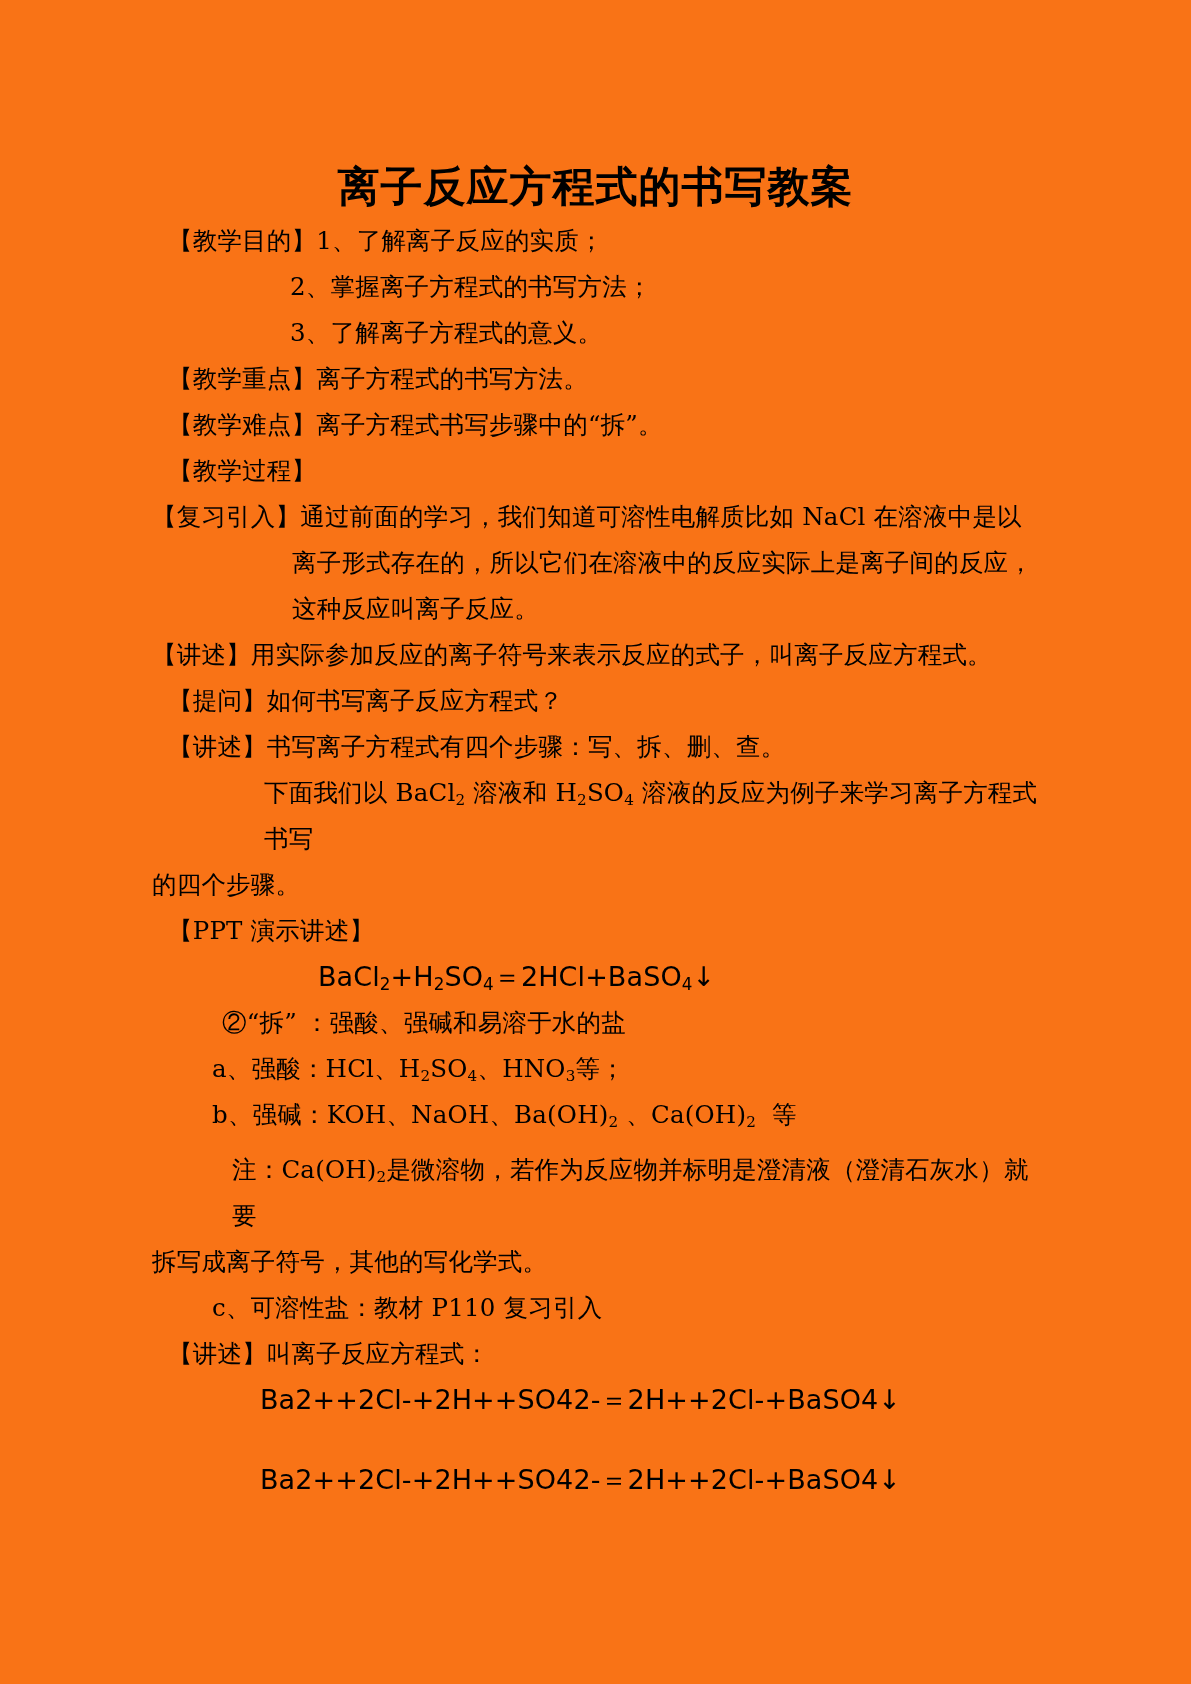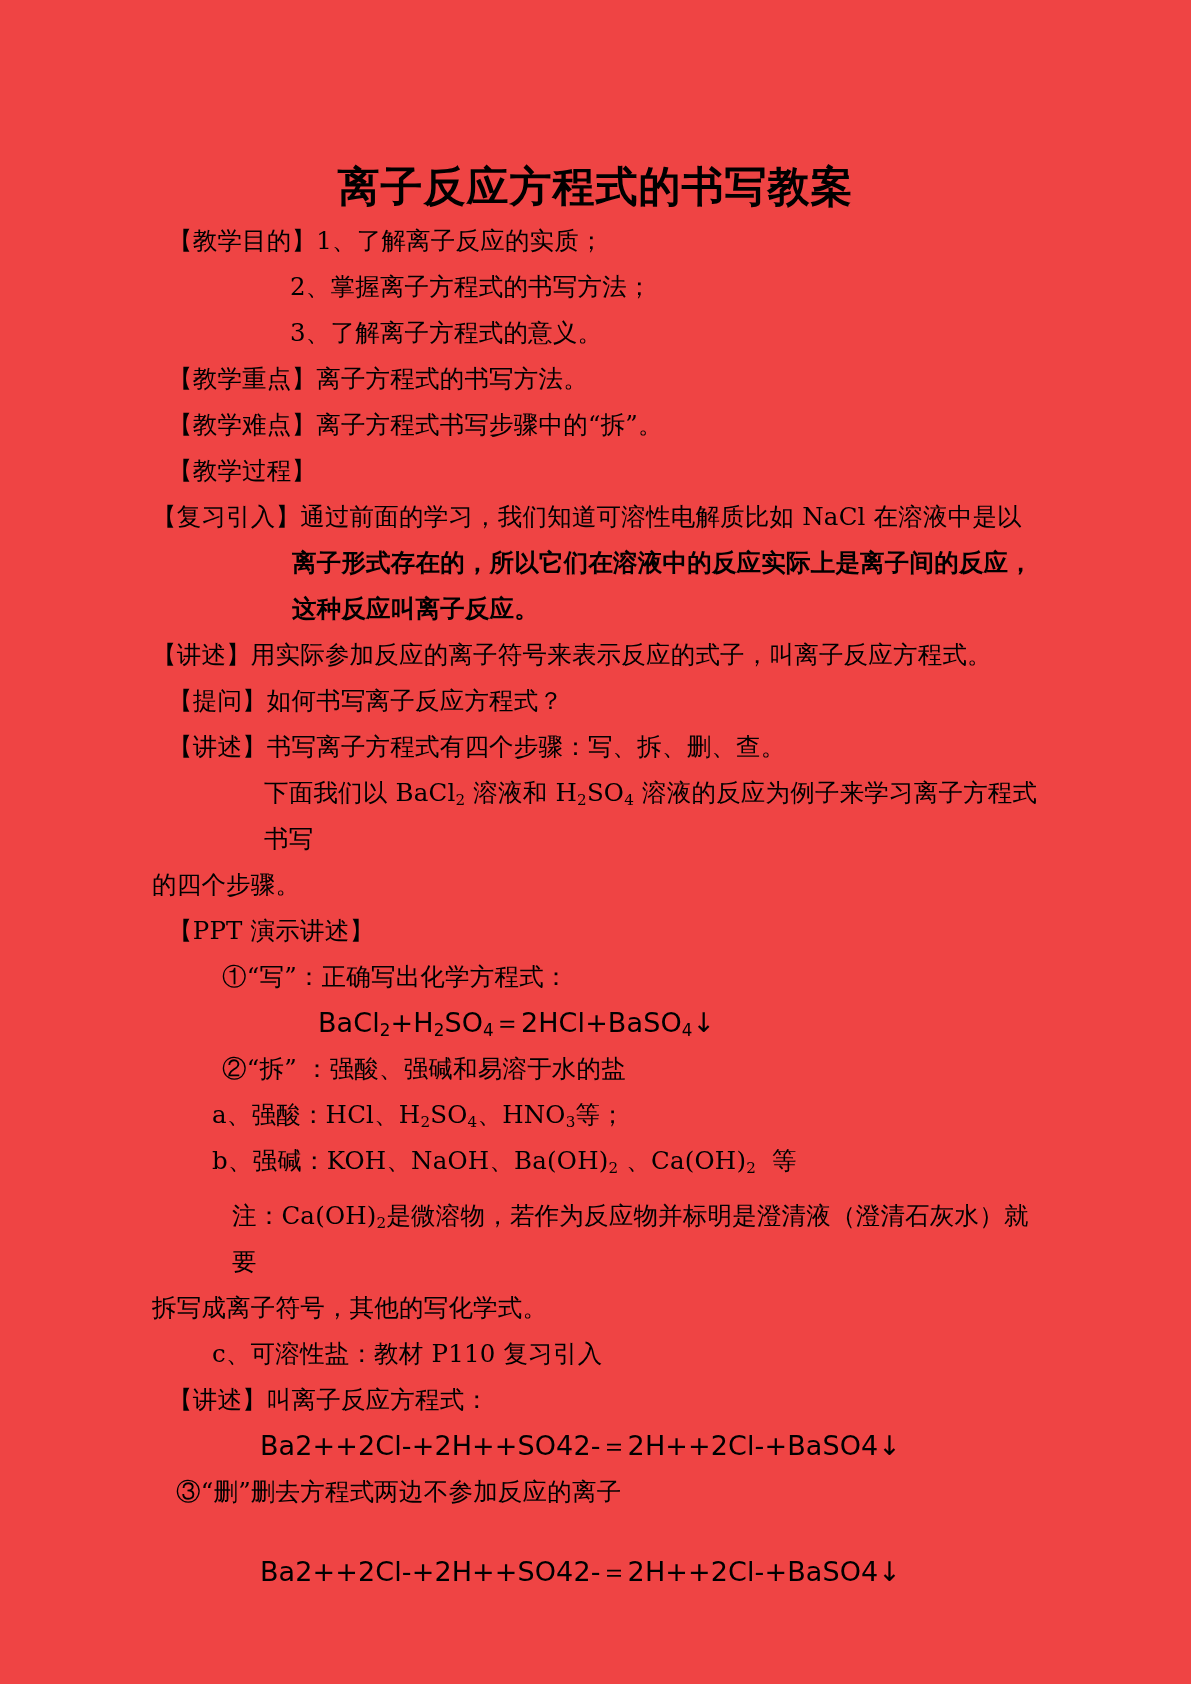--- a/index.html
+++ b/index.html
@@ -7,21 +7,21 @@
     margin: 0;
     padding: 0;
     background: #ffffff;
   }
 
   .page {
     position: relative;
     width: 1191px;
     height: 1684px;
     margin: 0 auto;
-    background: #ef4444;
+    background: #f97316;
     overflow: hidden;
     box-sizing: border-box;
     font-family: "DejaVu Serif", "Liberation Serif", serif;
     color: #000000;
   }
 
   
   .doc-title {
     position: absolute;
     top: 131px;
@@ -53,21 +53,21 @@
 
   
   .ind-0  { padding-left: 0px; }
   .ind-1  { padding-left: 16px; }
   .ind-2  { padding-left: 24px; }
   .ind-3  { padding-left: 60px; }
   .ind-4  { padding-left: 70px; }
   .ind-5  { padding-left: 80px; margin-top: 9px; }
   .ind-6  { padding-left: 112px; }
   .ind-7  { padding-left: 138px; }
-  .ind-hang { padding-left: 140px; font-weight: bold; }
+  .ind-hang { padding-left: 140px; }
 
   
   .chem-line {
     font-family: "DejaVu Sans", "Liberation Sans", sans-serif;
     font-size: 27px;
     line-height: 46px;
     font-weight: 500;
     white-space: pre;
     letter-spacing: 0.1px;
   }
@@ -109,39 +109,37 @@
 
     <div class="line ind-0">【讲述】用实际参加反应的离子符号来表示反应的式子，叫离子反应方程式。</div>
     <div class="line ind-1">【提问】如何书写离子反应方程式？</div>
     <div class="line ind-1">【讲述】书写离子方程式有四个步骤：写、拆、删、查。</div>
 
     <div class="line ind-6"><span>下面我们以 BaCl</span><sub>2</sub><span> 溶液和 H</span><sub>2</sub><span>SO</span><sub>4</sub><span> 溶液的反应为例子来学习离子方程式书写</span></div>
     <div class="line ind-0">的四个步骤。</div>
 
     <div class="line ind-1">【PPT 演示讲述】</div>
 
-    <div class="line ind-4">①“写”：正确写出化学方程式：</div>
 
     <div class="chem-line chem-eq-1"><span>BaCl</span><sub>2</sub><span>+H</span><sub>2</sub><span>SO</span><sub>4</sub><span>＝2HCl+BaSO</span><sub>4</sub><span>↓</span></div>
 
     <div class="line ind-4">②“拆” ：强酸、强碱和易溶于水的盐</div>
 
     <div class="line ind-3"><span>a、强酸：HCl、H</span><sub>2</sub><span>SO</span><sub>4</sub><span>、HNO</span><sub>3</sub><span>等；</span></div>
 
     <div class="line ind-3"><span>b、强碱：KOH、NaOH、Ba(OH)</span><sub>2</sub><span> 、Ca(OH)</span><sub>2</sub><span>  等</span></div>
 
     <div class="line ind-5"><span>注：Ca(OH)</span><sub>2</sub><span>是微溶物，若作为反应物并标明是澄清液（澄清石灰水）就要</span></div>
     <div class="line ind-0">拆写成离子符号，其他的写化学式。</div>
 
     <div class="line ind-3">c、可溶性盐：教材 P110 复习引入</div>
 
     <div class="line ind-1">【讲述】叫离子反应方程式：</div>
 
     <div class="chem-line chem-eq-2">Ba2++2Cl-+2H++SO42-＝2H++2Cl-+BaSO4↓</div>
 
-    <div class="line ind-2">③“删”删去方程式两边不参加反应的离子</div>
 
     <div class="gap-lg"></div>
 
     <div class="chem-line chem-eq-3">Ba2++2Cl-+2H++SO42-＝2H++2Cl-+BaSO4↓</div>
 
   </div>
 </div>
 
 </body></html>

